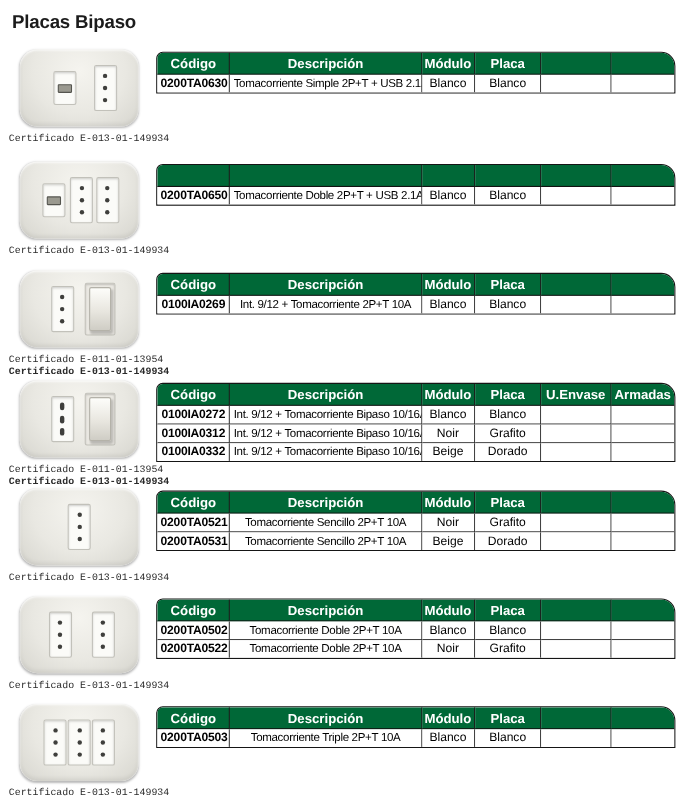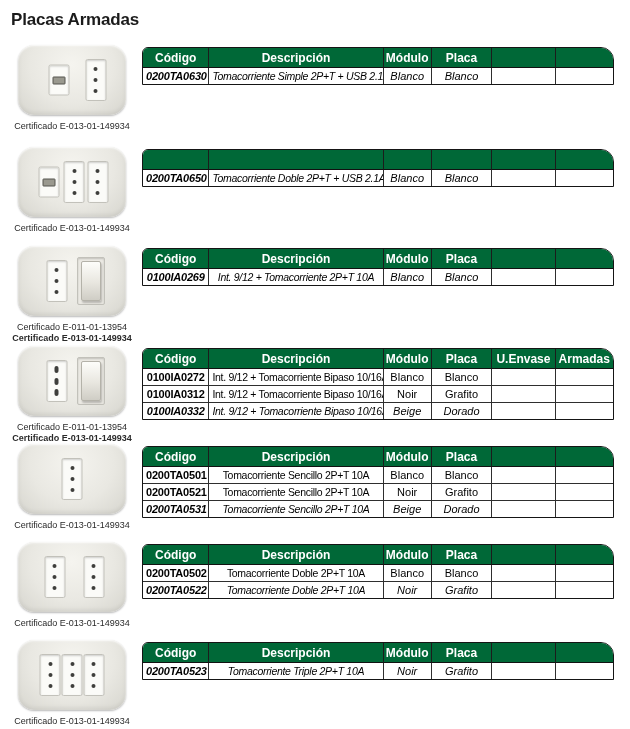--- a/index.html
+++ b/index.html
@@ -8,21 +8,21 @@
     font-family:"Liberation Sans", sans-serif;
     position:relative;overflow:hidden;
     -webkit-font-smoothing:antialiased;
   }
   .page-title{
     position:absolute;top:10px;left:11px;margin:0;
     font-size:17px;font-weight:bold;color:#1b1b1b;letter-spacing:-0.2px;
   }
   .product-section{position:absolute;left:0;width:630px;}
   
-  .product-figure{position:absolute;left:8px;top:0;width:128px;margin:0;text-align:center;}
+  .product-figure{position:absolute;left:8px;top:0;width:128px;margin:0;text-align:center;font-family:Liberation Mono, monospace;}
   .plate{
     width:108px;height:70px;margin:0 auto;position:relative;
     border-radius:16px;
     background:radial-gradient(ellipse at 50% 28%, #f5f4ef 0%, #e9e8e2 55%, #d6d5ce 100%);
     box-shadow:0 1px 2px rgba(0,0,0,.28), inset 0 1px 2px rgba(255,255,255,.9), inset 0 -2px 4px rgba(0,0,0,.08);
   }
   .module{
     position:absolute;top:50%;transform:translate(-50%,-50%);
     background:#fbfbf8;border:1px solid #c2c1ba;
     box-shadow:inset 0 1px 2px rgba(0,0,0,.18);
@@ -56,28 +56,28 @@
     border-right:1px solid #1c1c1c;border-bottom:1.4px solid #111;
     text-align:center;overflow:hidden;white-space:nowrap;
   }
   .ptable th:last-child{border-right:none;}
   .ptable td{
     font-size:11px;color:#000;height:16px;padding:0 3px;text-align:center;
     border-right:1px solid #2e2e2e;border-bottom:1px solid #2e2e2e;
     overflow:hidden;white-space:nowrap;background:#fff;
   }
   .ptable td:last-child{border-right:none;}
-  .ptable tr:last-child td{border-bottom:none;font-style:italic;}
+  .ptable tr:last-child td{border-bottom:none;}
   .ptable td.code{font-weight:bold;letter-spacing:-0.2px;}
   .ptable td.desc{font-size:10.5px;letter-spacing:-0.3px;}
 </style>
 </head>
 <body>
 
-<h1 class="page-title">Placas Armadas</h1>
+<h1 class="page-title">Placas Bipaso</h1>
 
 <div id="sections-root">
   <section class="product-section" style="top: 45px;">
     <figure class="product-figure">
       <div class="plate">
           <div class="module usb" style="left: 38%;">
             <span class="usb-slot"></span>
           </div>
           <div class="module outlet" style="left: 72%;">
             <span class="dot"></span>
@@ -324,28 +324,20 @@
               <th>Código</th>
               <th>Descripción</th>
               <th>Módulo</th>
               <th>Placa</th>
               <th></th>
               <th></th>
             </tr>
           </thead>
         <tbody>
             <tr>
-              <td class="code">0200TA0501</td>
-              <td class="desc">Tomacorriente Sencillo 2P+T 10A</td>
-              <td>Blanco</td>
-              <td>Blanco</td>
-              <td></td>
-              <td></td>
-            </tr>
-            <tr>
               <td class="code">0200TA0521</td>
               <td class="desc">Tomacorriente Sencillo 2P+T 10A</td>
               <td>Noir</td>
               <td>Grafito</td>
               <td></td>
               <td></td>
             </tr>
             <tr>
               <td class="code">0200TA0531</td>
               <td class="desc">Tomacorriente Sencillo 2P+T 10A</td>
@@ -457,24 +449,24 @@
               <th>Código</th>
               <th>Descripción</th>
               <th>Módulo</th>
               <th>Placa</th>
               <th></th>
               <th></th>
             </tr>
           </thead>
         <tbody>
             <tr>
-              <td class="code">0200TA0523</td>
+              <td class="code">0200TA0503</td>
               <td class="desc">Tomacorriente Triple 2P+T 10A</td>
-              <td>Noir</td>
-              <td>Grafito</td>
+              <td>Blanco</td>
+              <td>Blanco</td>
               <td></td>
               <td></td>
             </tr>
           </tbody>
       </table>
     </div>
   </section>
 </div>
 
 </body></html>

